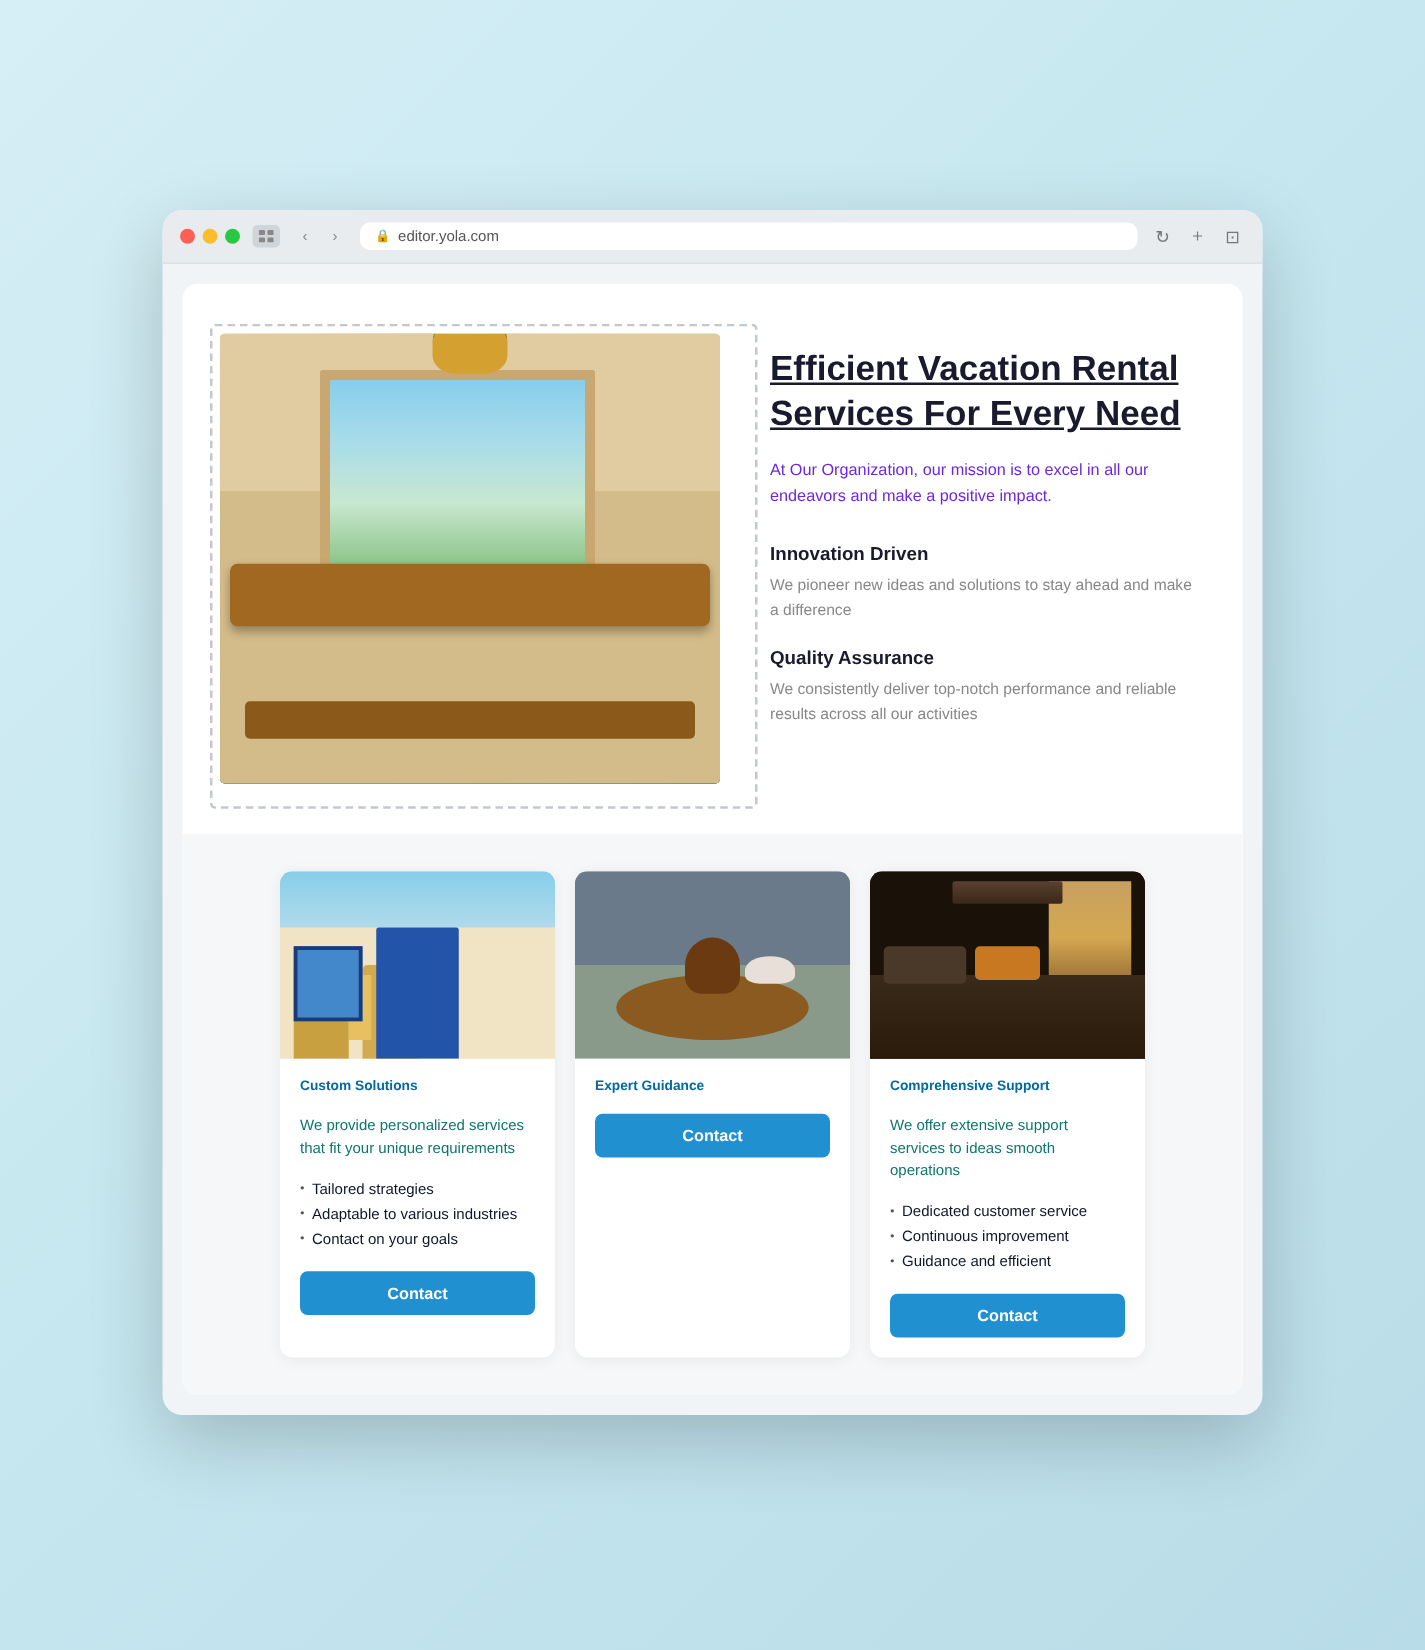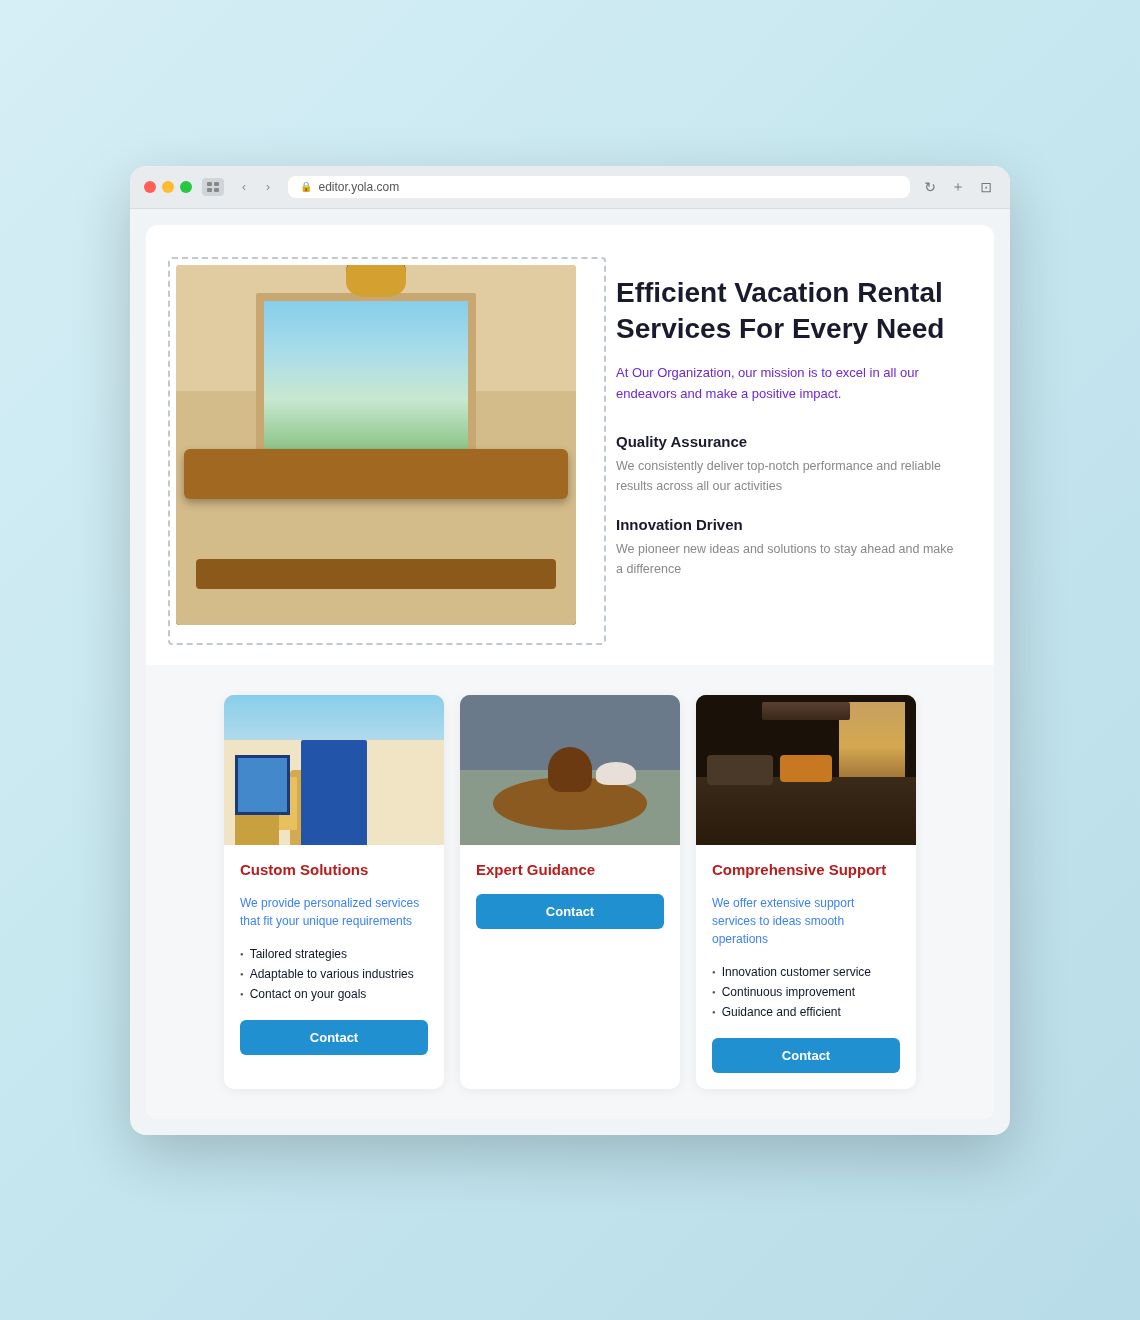--- a/index.html
+++ b/index.html
@@ -210,20 +210,21 @@
       flex: 1;
       padding-top: 10px;
     }
 
     .hero-title {
       font-size: 28px;
       font-weight: 800;
       color: #1a1a2e;
       line-height: 1.3;
       margin-bottom: 16px;
+      text-decoration: underline;
     }
 
     .hero-subtitle {
       font-size: 13px;
       color: #6d28d9;
       line-height: 1.6;
       margin-bottom: 28px;
     }
 
     .feature-item {
@@ -407,29 +408,29 @@
       height: 12%;
       background: linear-gradient(180deg, #5a4030 0%, #3a2818 100%);
       border-radius: 2px;
     }
 
     .card-body {
       padding: 16px;
     }
 
     .card-title {
-      font-size: 15px;
+      font-size: 11px;
       font-weight: 700;
-      color: #b91c1c;
+      color: #0369a1;
       margin-bottom: 16px;
     }
 
     .card-desc {
       font-size: 12px;
-      color: #3b82f6;
+      color: #0f766e;
       line-height: 1.5;
       margin-bottom: 14px;
     }
 
     .card-list {
       list-style: none;
       margin-bottom: 16px;
     }
 
     .card-list li {
@@ -510,27 +511,27 @@
             <div class="dining-table"></div>
           </div>
         </div>
       </div>
 
       <div class="hero-text">
         <h1 class="hero-title">Efficient Vacation Rental Services For Every Need</h1>
         <p class="hero-subtitle">At Our Organization, our mission is to excel in all our endeavors and make a positive impact.</p>
 
         <div class="feature-item">
+          <div class="feature-title">Innovation Driven</div>
+          <div class="feature-desc">We pioneer new ideas and solutions to stay ahead and make a difference</div>
+        </div>
+
+        <div class="feature-item">
           <div class="feature-title">Quality Assurance</div>
           <div class="feature-desc">We consistently deliver top-notch performance and reliable results across all our activities</div>
-        </div>
-
-        <div class="feature-item">
-          <div class="feature-title">Innovation Driven</div>
-          <div class="feature-desc">We pioneer new ideas and solutions to stay ahead and make a difference</div>
         </div>
       </div>
     </div>
 
     <div class="cards-section">
 
       <div class="card">
         <div class="card-image">
           <div class="card-img-1">
             <div class="exterior-sky"></div>
@@ -577,21 +578,21 @@
             <div class="ceiling-fixture"></div>
             <div class="bedroom-bed"></div>
             <div class="pillow1"></div>
             <div class="pillow2"></div>
           </div>
         </div>
         <div class="card-body">
           <div class="card-title">Comprehensive Support</div>
           <div class="card-desc">We offer extensive support services to ideas smooth operations</div>
           <ul class="card-list">
-            <li>Innovation customer service</li>
+            <li>Dedicated customer service</li>
             <li>Continuous improvement</li>
             <li>Guidance and efficient</li>
           </ul>
           <button class="contact-btn">Contact</button>
         </div>
       </div>
 
     </div>
 
   </div>

